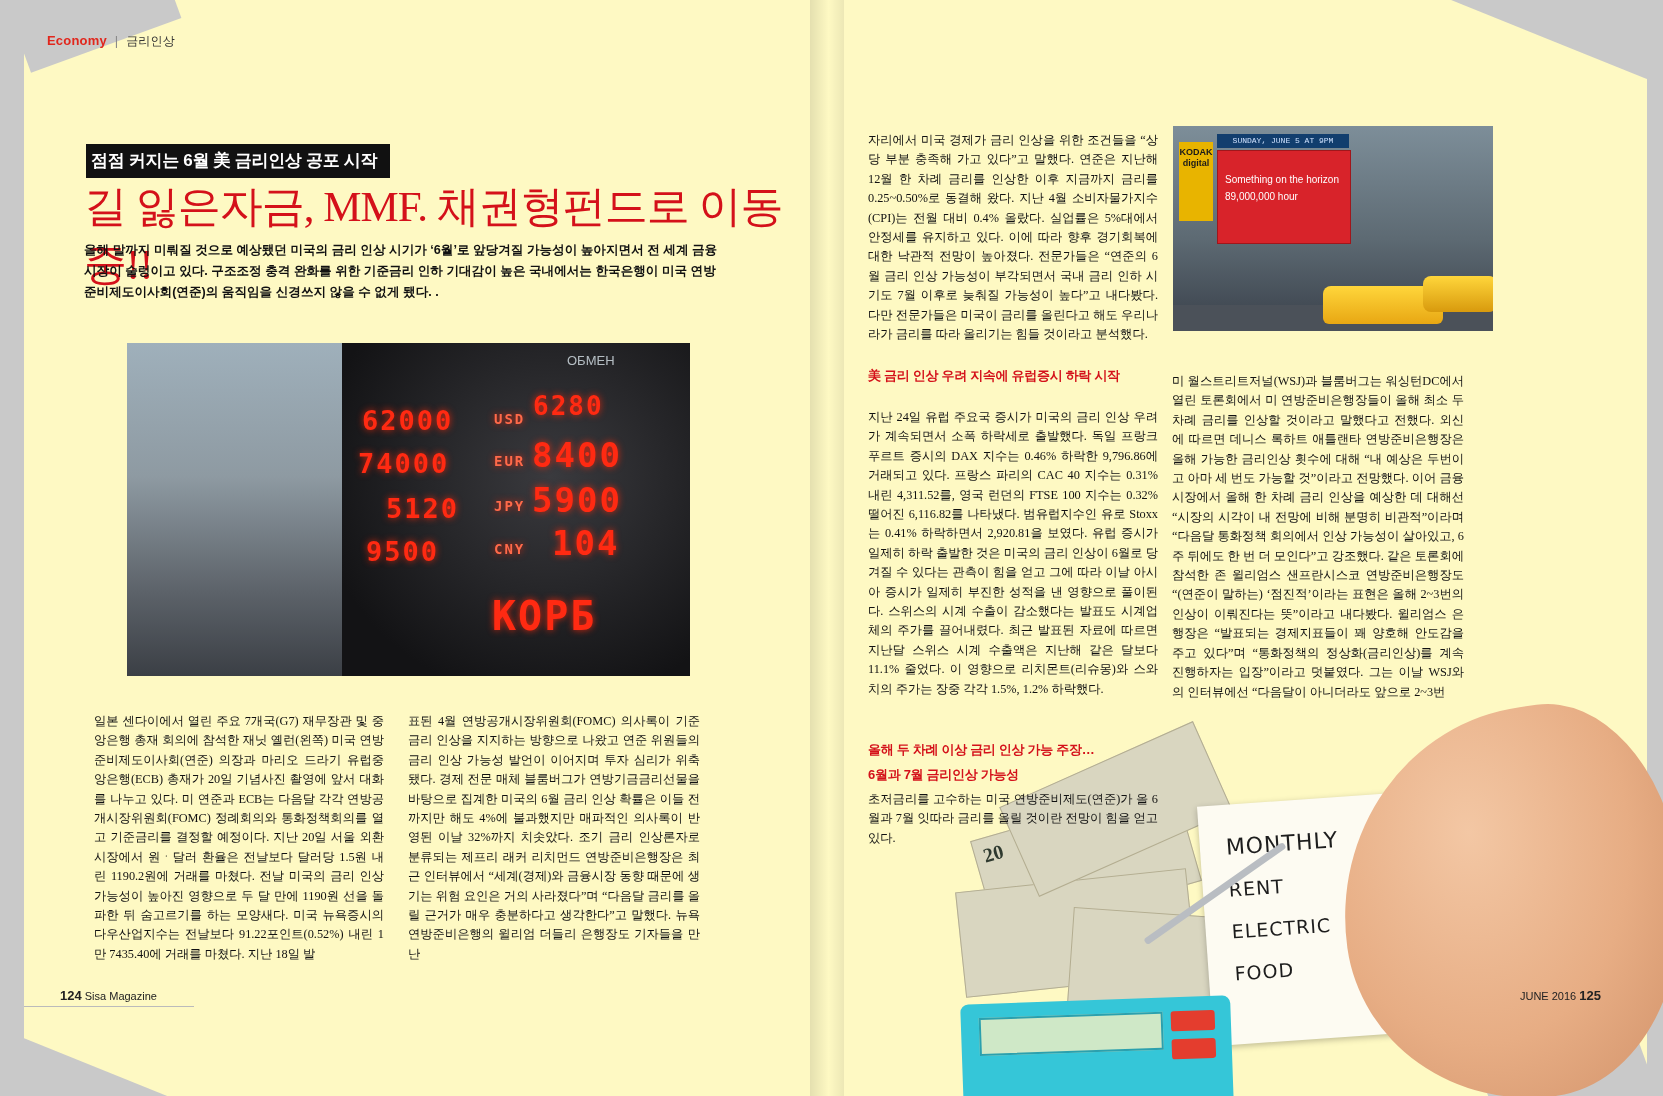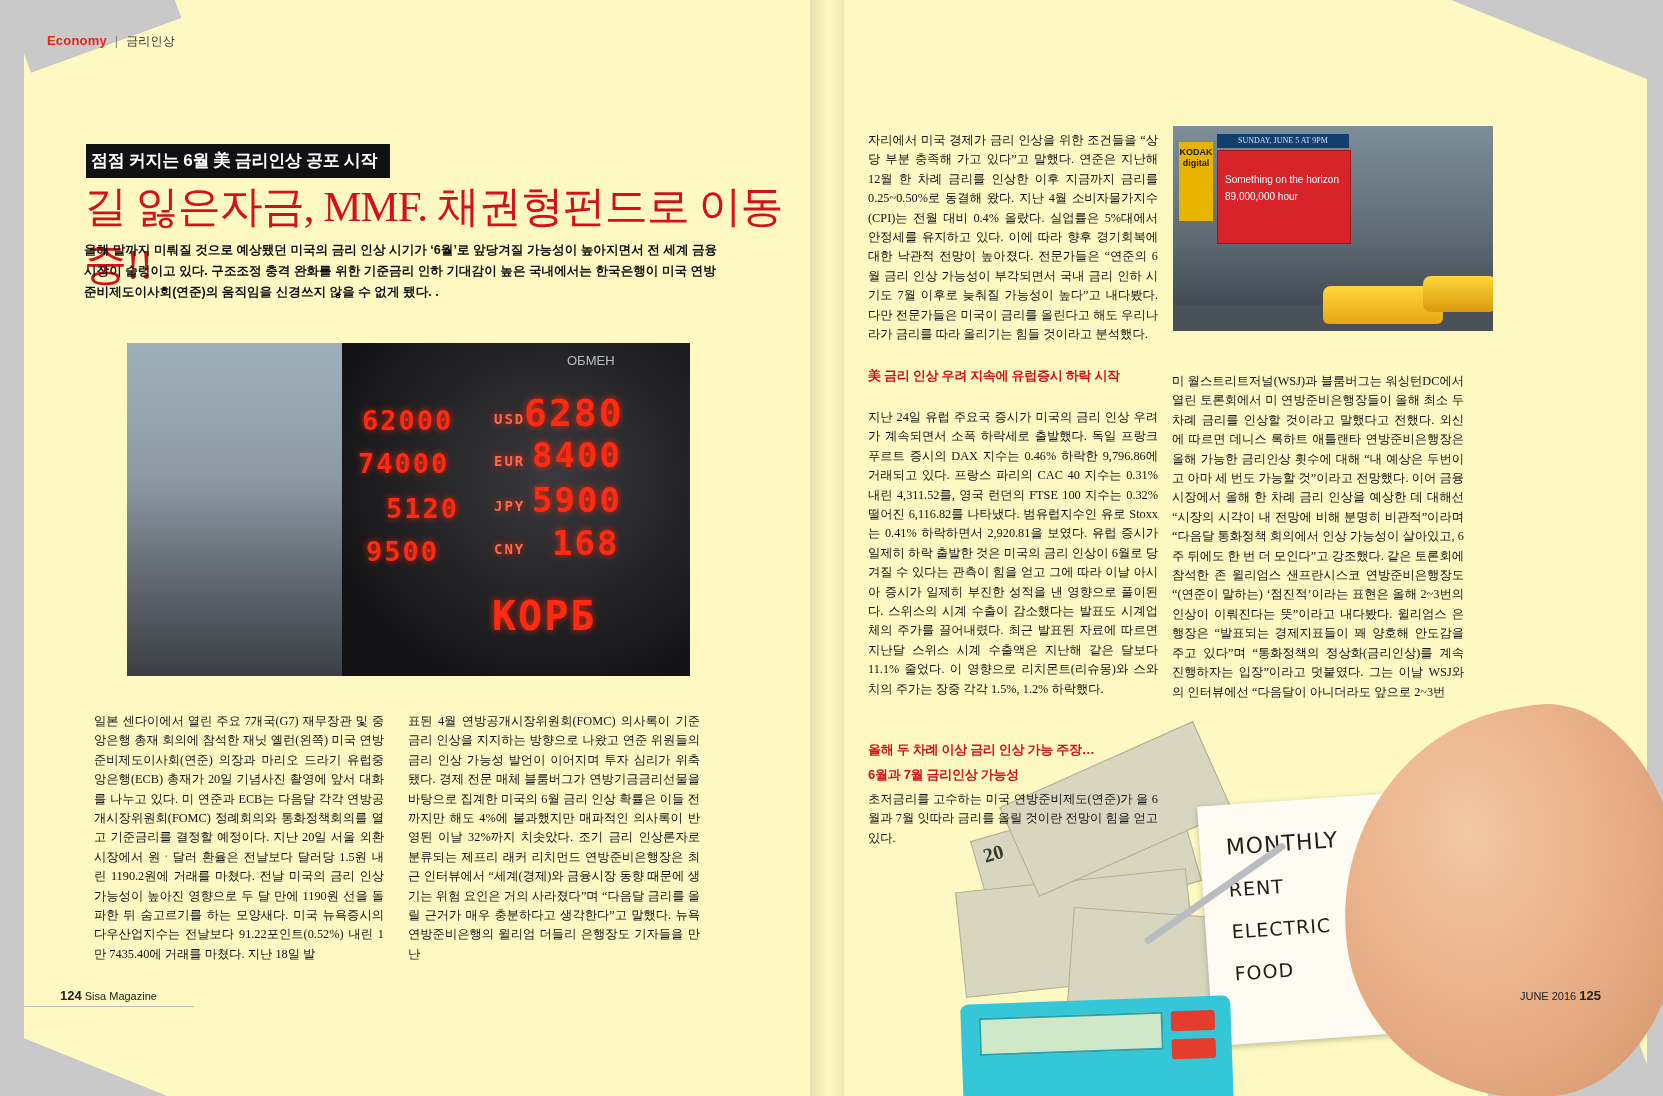--- a/index.html
+++ b/index.html
@@ -219,44 +219,44 @@
 
   <div class="photo-main">
     <div class="pm-street"></div>
     <div class="pm-board">
       <div class="pm-toprow">
         <span>ОБМЕН</span>
 
       </div>
       <div class="brow" style="left:20px;top:62px;font-size:27px;">62000</div>
       <div class="brow" style="left:152px;top:68px;font-size:14px;color:#ff6a4a;">USD</div>
-      <div class="brow" style="left:182px;top:48px;font-size:38px;">6280</div>
+      <div class="brow" style="left:191px;top:48px;font-size:26px;">6280</div>
 
       <div class="brow" style="left:16px;top:105px;font-size:27px;">74000</div>
       <div class="brow" style="left:152px;top:110px;font-size:14px;color:#ff6a4a;">EUR</div>
       <div class="brow" style="left:190px;top:92px;font-size:34px;">8400</div>
 
       <div class="brow" style="left:44px;top:150px;font-size:27px;">5120</div>
       <div class="brow" style="left:152px;top:155px;font-size:14px;color:#ff6a4a;">JPY</div>
       <div class="brow" style="left:190px;top:137px;font-size:34px;">5900</div>
 
       <div class="brow" style="left:24px;top:193px;font-size:27px;">9500</div>
       <div class="brow" style="left:152px;top:198px;font-size:14px;color:#ff6a4a;">CNY</div>
-      <div class="brow" style="left:210px;top:180px;font-size:34px;">168</div>
+      <div class="brow" style="left:210px;top:180px;font-size:34px;">104</div>
 
       <div class="brow" style="left:150px;top:250px;font-size:40px;">КОРБ</div>
     </div>
   </div>
 
   <div class="photo-nyc">
     <div class="nyc-kodak">KODAK digital</div>
     <div class="nyc-billboard">
       <span>Something on the horizon 89,000,000 hour</span>
     </div>
-    <div style="position:absolute;left:44px;top:8px;width:132px;height:14px;background:#123e6e;color:#cfe2ff;font-family:Liberation Serif, serif;font-size:8px;text-align:center;line-height:14px;">SUNDAY, JUNE 5 AT 9PM</div>
+    <div style="position:absolute;left:44px;top:8px;width:132px;height:14px;background:#123e6e;color:#cfe2ff;font-family:Liberation Mono, monospace;font-size:8px;text-align:center;line-height:14px;">SUNDAY, JUNE 5 AT 9PM</div>
     <div class="nyc-ground"></div>
     <div class="nyc-taxi"></div>
     <div class="nyc-taxi2"></div>
   </div>
 
   <div class="photo-money">
     <div class="bill" style="left:30px;top:110px;width:210px;height:100px;transform:rotate(-16deg);">
       <span class="num" style="position:absolute;left:8px;top:6px;font-size:20px;">20</span>
     </div>
     <div class="bill" style="left:10px;top:180px;width:230px;height:104px;transform:rotate(-6deg);"></div>

